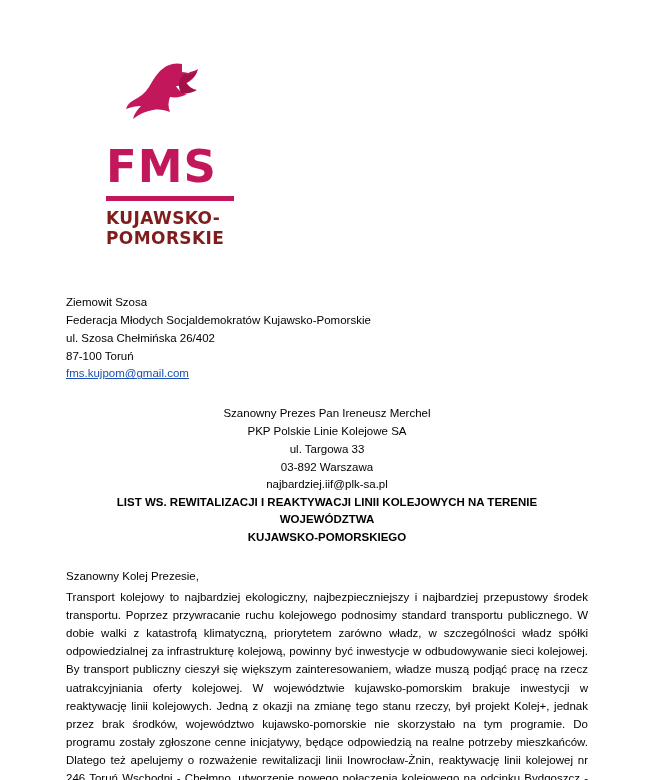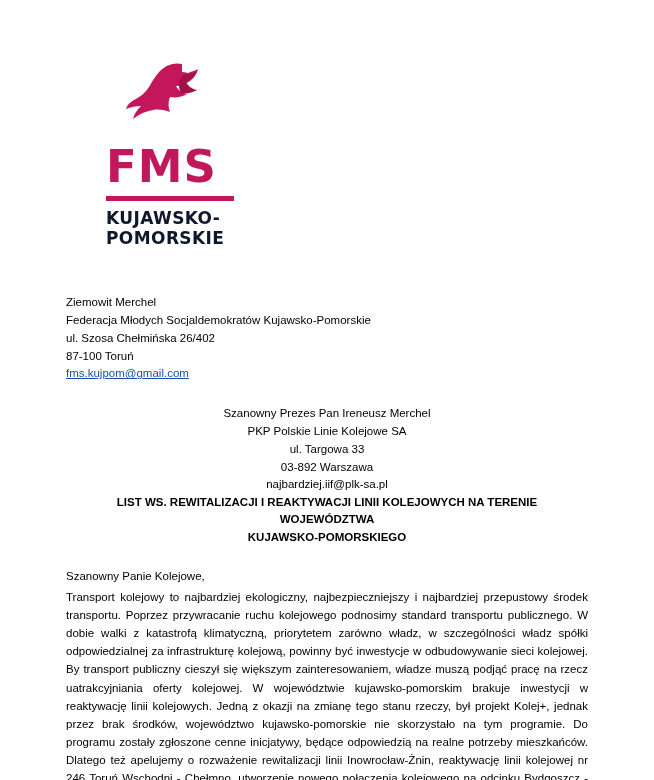--- a/index.html
+++ b/index.html
@@ -53,21 +53,21 @@
     background: #c2185b;
     margin-top: 7px;
     margin-bottom: 7px;
   }
   .logo-sub {
     font-family: "DejaVu Sans", sans-serif;
     font-weight: 700;
     font-size: 17px;
     line-height: 1.18;
     letter-spacing: 0.4px;
-    color: #0f172a;
+    color: #7f1d1d;
   }
 
   
   .sender {
     margin-top: 46px;
     font-size: 11.5px;
     line-height: 1.55;
   }
   .sender a {
     color: #1a4fb4;
@@ -119,36 +119,36 @@
       <div class="logo-fms">FMS</div>
       <div class="logo-bar"></div>
       <div class="logo-sub">
         <div>KUJAWSKO-</div>
         <div>POMORSKIE</div>
       </div>
     </div>
   </div>
 
   <div class="sender">
-    <div>Ziemowit Merchel</div>
+    <div>Ziemowit Szosa</div>
     <div>Federacja Młodych Socjaldemokratów Kujawsko-Pomorskie</div>
     <div>ul. Szosa Chełmińska 26/402</div>
     <div>87-100 Toruń</div>
     <div><a href="#">fms.kujpom@gmail.com</a></div>
   </div>
 
   <div class="recipient">
     <div>Szanowny Prezes Pan Ireneusz Merchel</div>
     <div>PKP Polskie Linie Kolejowe SA</div>
     <div>ul. Targowa 33</div>
     <div>03-892 Warszawa</div>
     <div>najbardziej.iif@plk-sa.pl</div>
   </div>
 
   <div class="doc-title">
     <div>LIST WS. REWITALIZACJI I REAKTYWACJI LINII KOLEJOWYCH NA TERENIE WOJEWÓDZTWA</div>
     <div>KUJAWSKO-POMORSKIEGO</div>
   </div>
 
-  <div class="salutation">Szanowny Panie Kolejowe,</div>
+  <div class="salutation">Szanowny Kolej Prezesie,</div>
   <p class="para">Transport kolejowy to najbardziej ekologiczny, najbezpieczniejszy i najbardziej przepustowy środek transportu. Poprzez przywracanie ruchu kolejowego podnosimy standard transportu publicznego. W dobie walki z katastrofą klimatyczną, priorytetem zarówno władz, w szczególności władz spółki odpowiedzialnej za infrastrukturę kolejową, powinny być inwestycje w odbudowywanie sieci kolejowej. By transport publiczny cieszył się większym zainteresowaniem, władze muszą podjąć pracę na rzecz uatrakcyjniania oferty kolejowej. W województwie kujawsko-pomorskim brakuje inwestycji w reaktywację linii kolejowych. Jedną z okazji na zmianę tego stanu rzeczy, był projekt Kolej+, jednak przez brak środków, województwo kujawsko-pomorskie nie skorzystało na tym programie. Do programu zostały zgłoszone cenne inicjatywy, będące odpowiedzią na realne potrzeby mieszkańców.  Dlatego też apelujemy o rozważenie rewitalizacji linii Inowrocław-Żnin, reaktywację linii kolejowej nr 246 Toruń Wschodni - Chełmno, utworzenie nowego połączenia kolejowego na odcinku Bydgoszcz - Koronowo - Więcbork - Sępólno Krajeńskie - Chojnice, rewitalizację linii kolejowej nr 240 Świecie nad Wisłą - Terespol Pomorski, która w związku z planami przebudowy linii kolejowej nr 201, utworzy połączenie między Świeciem a Bydgoszczą.</p>
 
 </div>
 
 </body></html>

